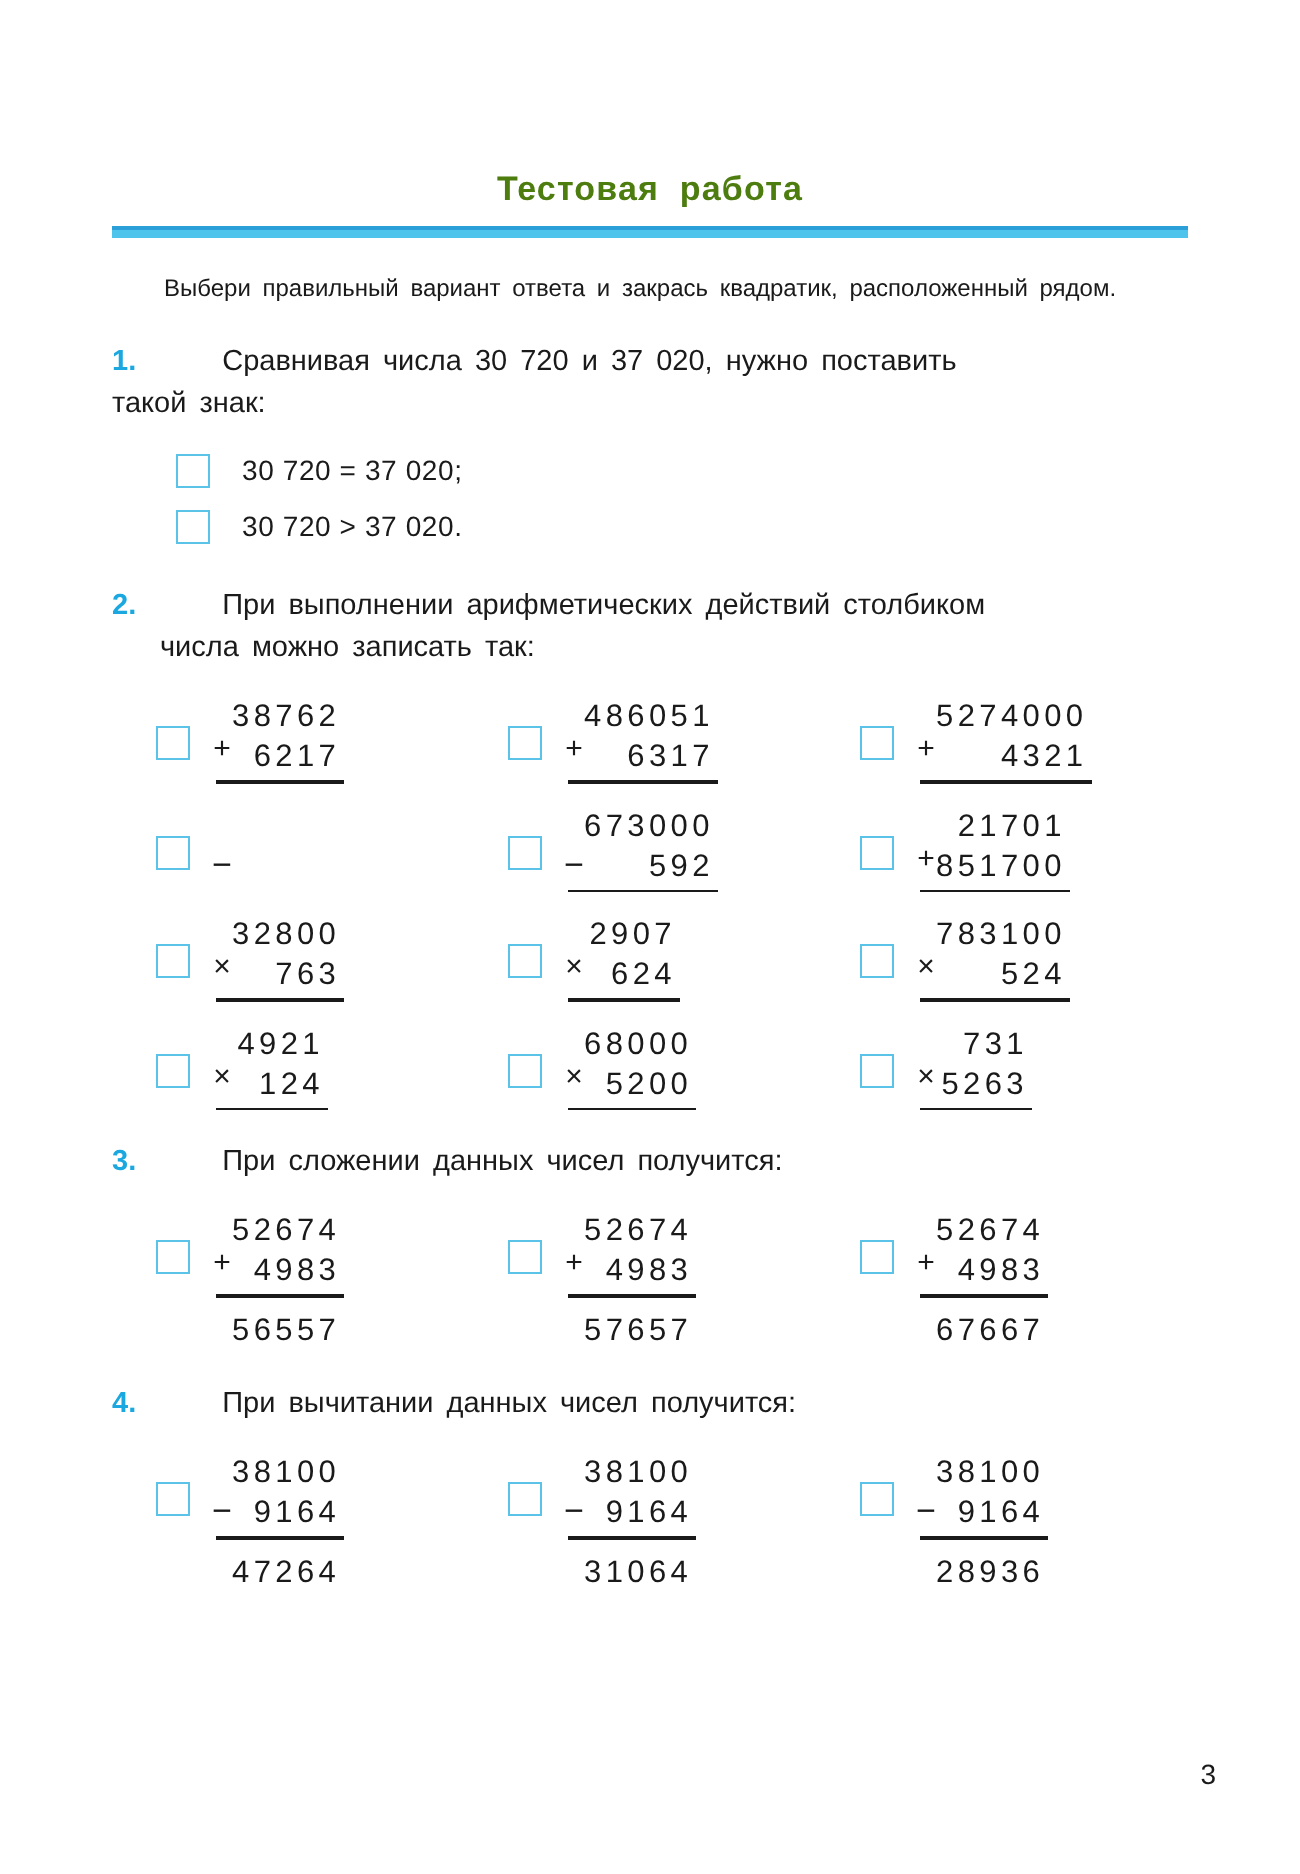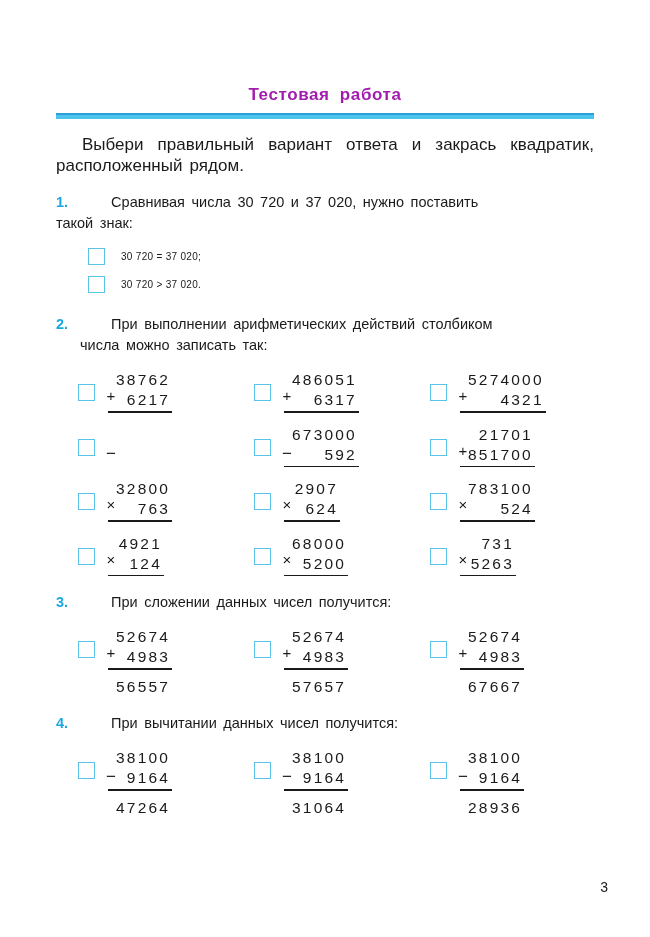--- a/index.html
+++ b/index.html
@@ -21,21 +21,21 @@
     width: 650px;
     height: 937px;
     padding: 0;
   }
 
   
   .title {
     text-align: center;
     font-size: 17px;
     font-weight: bold;
-    color: #a21caf;
+    color: #4d7c0f;
     letter-spacing: 0.6px;
     word-spacing: 5px;
     margin: 0;
     padding: 84px 0 0 0;
     line-height: 22px;
   }
   .rule-wrap {
     margin: 7px 56px 0 56px;
     height: 7px;
   }
@@ -44,21 +44,21 @@
     background: #2a9fd8;
   }
   .rule-bottom {
     height: 4px;
     background: #4ec3ec;
   }
 
   
   .intro {
     margin: 14px 56px 0 56px;
-    font-size: 17px;
+    font-size: 12px;
     line-height: 21px;
     text-align: justify;
     word-spacing: 2.5px;
     text-indent: 26px;
   }
 
   
   .q {
     margin: 16px 56px 0 56px;
     font-size: 14.5px;
@@ -96,21 +96,21 @@
     margin: 8px 0 0 0;
     padding: 0 0 0 88px;
   }
   .opt-row {
     display: flex;
     align-items: center;
     height: 28px;
   }
   .opt-row .cbox { margin-right: 16px; }
   .opt-label {
-    font-size: 10px;
+    font-size: 14px;
     letter-spacing: 0.3px;
     white-space: pre;
   }
 
   
   .grid {
     display: flex;
     padding-left: 78px;
     padding-right: 20px;
   }

